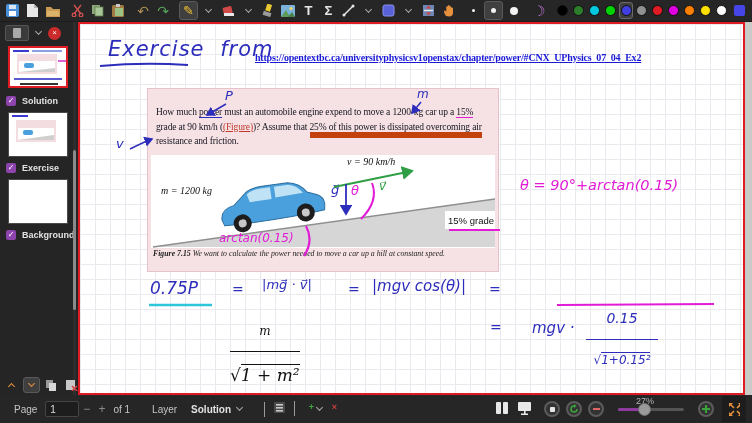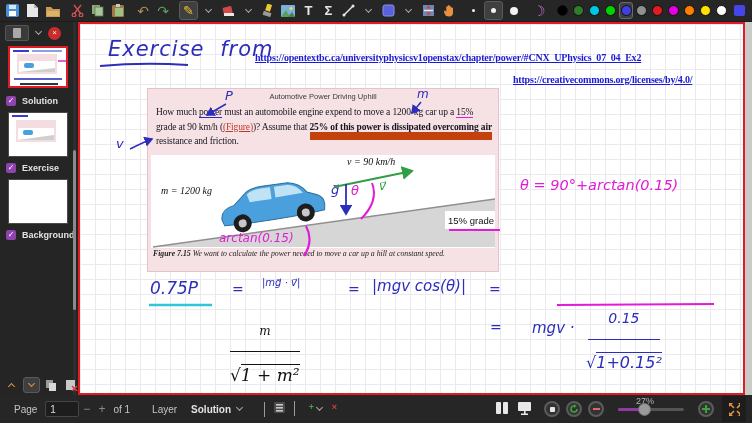--- a/index.html
+++ b/index.html
@@ -68,21 +68,21 @@
   .link { font-family:"Liberation Serif",serif; font-weight:bold; font-size:10px;
           color:#1a1ad6; text-decoration:underline; letter-spacing:-0.2px; white-space:nowrap; }
 
   .problem-box { left:67px; top:64px; width:352px; height:184px; background:#f6e2e5; border:1px solid #e6c3ca; }
   .p-title { position:absolute; top:3px; left:0; width:100%; text-align:center; font-size:7.5px; color:#3a3a3a; }
   .p-text { position:absolute; left:8px; top:16px; width:336px;
             font-family:"Liberation Serif",serif; font-size:9.5px; letter-spacing:-0.15px;
             line-height:1.55; color:#15151f; }
   .u-blue  { border-bottom:1.5px solid #2d2dbb; }
   .u-mag   { border-bottom:1.5px solid #e11bd6; }
-  .u-cyan  { border-bottom:8px solid #c2410c;font-weight:bold; }
+  .u-cyan  { border-bottom:6px solid #c2410c; }
   .fig-link { color:#c0392b; text-decoration:underline; }
 
   .figbox { position:absolute; left:3px; top:66px; width:344px; height:93px; background:#fff; overflow:hidden; }
   .figlabel { position:absolute; font-family:"Liberation Serif",serif; font-size:10px; color:#111; white-space:nowrap; }
   .grade-label { position:absolute; left:294px; top:56px; width:50px; height:18px; background:#fff;
                  font-family:"Liberation Sans",sans-serif; font-size:9.5px; color:#111;
                  display:flex; align-items:center; justify-content:flex-end; padding-right:1px; }
   .caption { position:absolute; left:5px; top:160px; width:342px;
              font-family:"Liberation Serif",serif; font-style:italic; font-size:7.8px; color:#222; }
   .overlay { position:absolute; left:0; top:0; z-index:6; pointer-events:none; }
@@ -358,24 +358,22 @@
 </div>
 
 <div class="page">
 
   <div class="abs hw heading" style="left:28px; top:13px;">
     <span>Exercise</span>
     <span style="margin-left:8px;">from</span>
   </div>
 
   <a class="abs link" style="left:175px; top:28px;">https://opentextbc.ca/universityphysicsv1openstax/chapter/power/#CNX_UPhysics_07_04_Ex2</a>
-  <a class="abs link" style="left:433px; top:50px;">https://creativecommons.org/licenses/by/4.0/</a>
 
   <div class="abs problem-box">
-    <div class="p-title">Automotive Power Driving Uphill</div>
     <div class="p-text"><span>How much </span><span class="u-blue">power</span><span> must an automobile engine expend to move a 1200-kg car up a </span><span class="u-mag">15%</span><span> grade at </span><span>90</span><span> km/h (</span><span class="fig-link">(Figure)</span><span>)? Assume that </span><span class="u-cyan">25% of this power is dissipated overcoming air</span><span> resistance and friction.</span></div>
 
     <div class="figbox">
       <svg width="344" height="93" style="position:absolute;left:0;top:0;">
         <polygon points="2,92 344,92 344,44" fill="#d6d6d6"></polygon>
         <line x1="2" y1="92" x2="344" y2="44" stroke="#8f8f8f" stroke-width="1.5"></line>
       </svg>
       <span class="figlabel" style="left:10px; top:30px;"><i>m = 1200 kg</i></span>
       <span class="figlabel" style="left:196px; top:1px;"><i>v = 90 km/h</i></span>
       <div class="grade-label">
@@ -403,39 +401,39 @@
     <div class="caption"><b>Figure 7.15</b><span> We want to calculate the power needed to move a car up a hill at constant speed.</span></div>
   </div>
 
   <span class="abs hw" style="left:145px; top:64px; font-size:13px;">P</span>
   <span class="abs hw" style="left:337px; top:63px; font-size:12px;">m</span>
   <span class="abs hw" style="left:36px; top:112px; font-size:13px;">v</span>
   <span class="abs hw hw-mg" style="left:440px; top:153px; font-size:14.5px;">θ = 90°+arctan(0.15)</span>
 
   <span class="abs hw" style="left:70px; top:254px; font-size:17px;">0.75P</span>
   <span class="abs hw" style="left:152px; top:257px; font-size:14px;">=</span>
-  <span class="abs hw" style="left:182px; top:253px; font-size:10px;">|mg⃗ · v⃗|</span>
+  <span class="abs hw" style="left:182px; top:253px; font-size:13px;">|mg⃗ · v⃗|</span>
   <span class="abs hw" style="left:268px; top:257px; font-size:14px;">=</span>
   <span class="abs hw" style="left:292px; top:253px; font-size:15px;">|mgv cos(θ)|</span>
   <span class="abs hw" style="left:409px; top:257px; font-size:14px;">=</span>
 
   <div class="abs latex" style="left:150px; top:300px; display:flex; align-items:center; gap:6px;">
     <span class="frac">
       <span class="it" style="font-size:12px;">m</span>
       <span class="bar"></span>
       <span style="font-size:17px;"><span>√</span><span class="rad it">1 + m²</span></span>
     </span>
   </div>
 
   <span class="abs hw" style="left:410px; top:295px; font-size:14px;">=</span>
   <span class="abs hw" style="left:452px; top:295px; font-size:15px;">mgv ·</span>
   <div class="abs hw frac" style="left:506px; top:286px; color:#2d2dbb;">
     <span style="font-size:14px;">0.15</span>
     <span class="bar" style="width:72px;"></span>
-    <span style="font-size:16px;"><span>√</span><span class="rad">1+0.15²</span></span>
+    <span style="font-size:12px;"><span>√</span><span class="rad">1+0.15²</span></span>
   </div>
 
   <svg class="overlay" width="663" height="369">
     <defs>
       <marker id="ab" markerWidth="7" markerHeight="7" refX="5" refY="3.5" orient="auto">
           <path d="M0 0 L6 3.5 L0 7 Z" fill="#2d2dbb"></path>
         </marker>
       <marker id="ag" markerWidth="7" markerHeight="7" refX="5" refY="3.5" orient="auto">
           <path d="M0 0 L6 3.5 L0 7 Z" fill="#2f9e44"></path>
         </marker>

